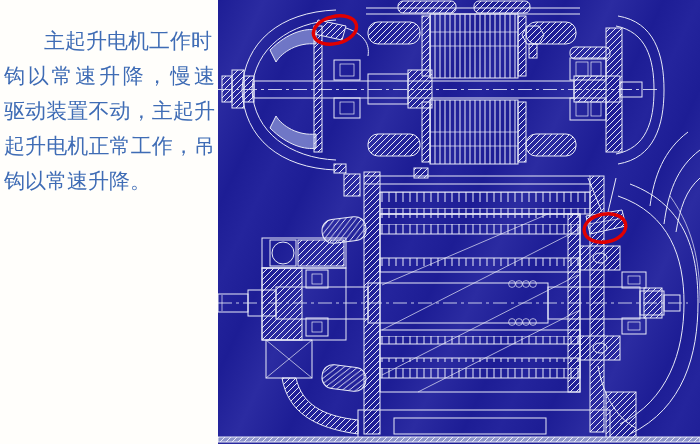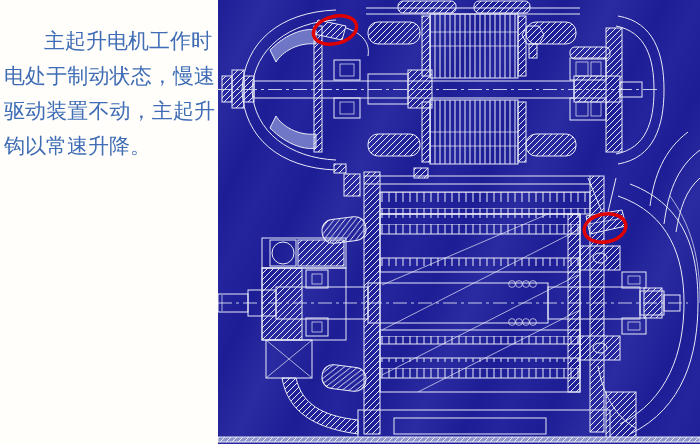--- a/index.html
+++ b/index.html
@@ -49,22 +49,23 @@
   .lw .red{stroke:#e10000;stroke-width:3.4;fill:none;}
 </style>
 </head>
 <body>
 
 <div class="slide">
 
   <div class="text-panel">
     <div class="text-block">
       <div class="tline first">主起升电机工作时，</div>
-      <div class="tline">电处于制动状态，慢速</div>
+      <div class="tline">钩以常速升降，慢速</div>
       <div class="tline">驱动装置不动，主起升</div>
+      <div class="tline">起升电机正常工作，吊</div>
       <div class="tline last">钩以常速升降。</div>
     </div>
   </div>
 
   <div class="drawing-panel">
     <svg class="lw" width="482" height="444" viewBox="0 0 482 444">
       <defs>
         <pattern id="h1" width="6" height="6" patternUnits="userSpaceOnUse">
           <path d="M0,6 L6,0" stroke="#dfe2f5" stroke-width="0.8" fill="none"></path>
         </pattern>

